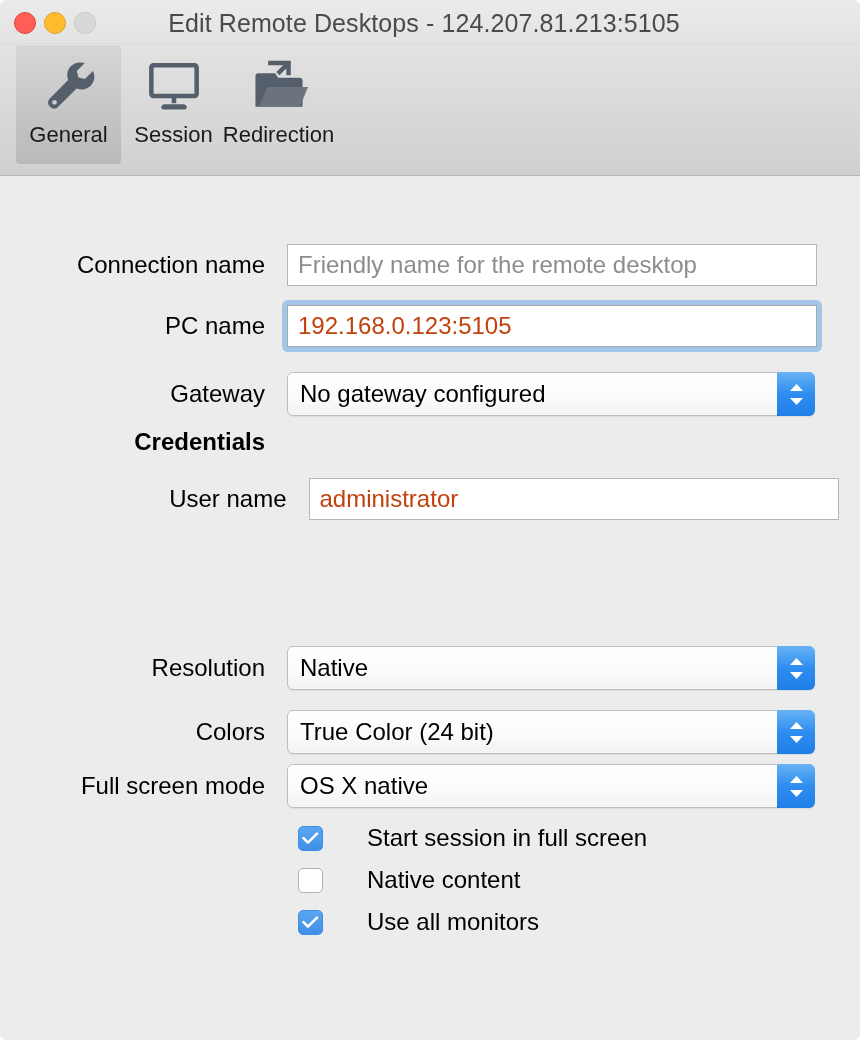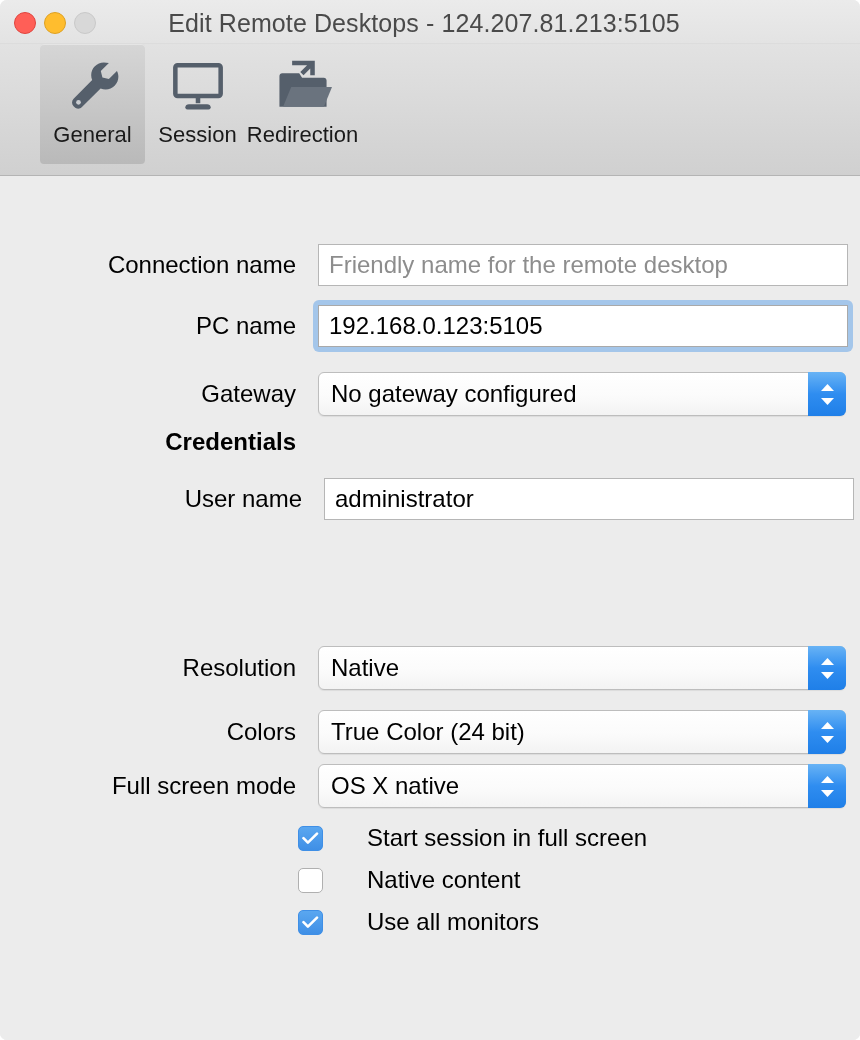--- a/index.html
+++ b/index.html
@@ -80,21 +80,20 @@
     display: flex;
     flex-direction: column;
     align-items: center;
     justify-content: flex-start;
     box-sizing: border-box;
     border-radius: 4px;
   }
   .tool-item.selected {
     background: linear-gradient(to bottom, #d6d6d6 0%, #b9b9b9 100%);
     box-shadow: inset 0 1px 0 #e5e5e5;
-    margin-left: 24px;
   }
   .tool-icon {
     height: 72px;
     display: flex;
     align-items: center;
     justify-content: center;
   }
   .tool-label {
     font-size: 22px;
     color: #1a1a1a;
@@ -108,21 +107,20 @@
     height: calc(1040px - 44px - 132px);
     background: #ececec;
   }
 
   .row {
     position: absolute;
     display: flex;
     align-items: center;
     left: 0;
     right: 0;
-    padding-left: 31px;
   }
   .row-label {
     width: 265px;
     text-align: right;
     font-size: 24px;
     color: #000000;
     padding-right: 0;
     box-sizing: border-box;
     white-space: nowrap;
   }
@@ -134,21 +132,21 @@
   .textfield {
     width: 530px;
     height: 42px;
     background: #ffffff;
     border: 1px solid #b6b6b6;
     box-sizing: border-box;
     display: flex;
     align-items: center;
     padding-left: 10px;
     font-size: 24px;
-    color: #000000;
+    color: #c2410c;
   }
   .textfield.placeholder { color: #8d8d8d; }
 
   .textfield-focus {
     width: 540px;
     height: 52px;
     border-radius: 6px;
     background: #a4c6ea;
     box-sizing: border-box;
     padding: 5px;

